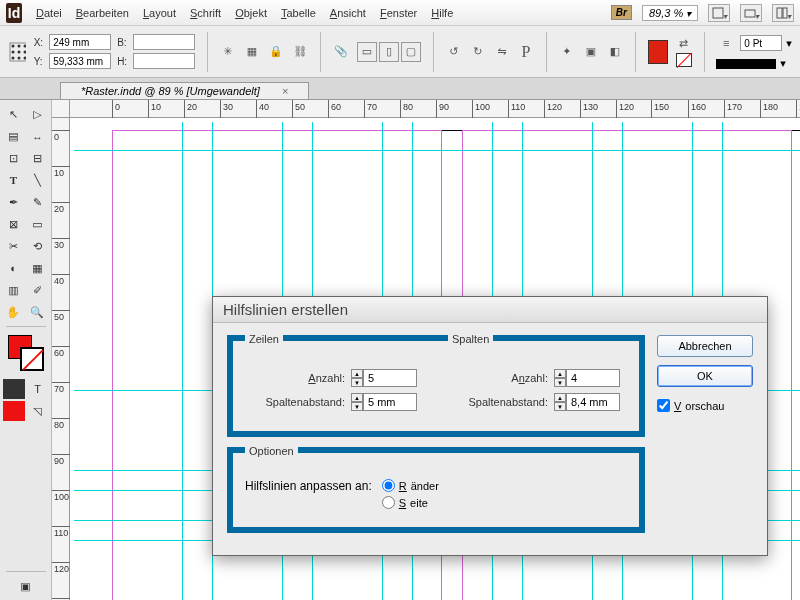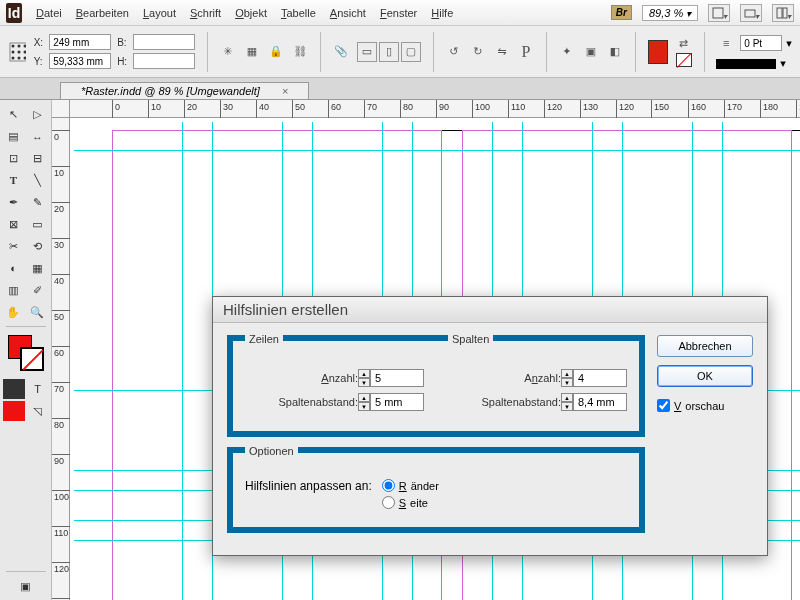--- a/index.html
+++ b/index.html
@@ -60,21 +60,21 @@
 
 .dialog { position:absolute; top:196px; left:160px; width:556px; background:#ececec; border:1px solid #666; box-shadow:0 4px 16px rgba(0,0,0,0.4); }
 .dlg-title { background:linear-gradient(#f4f4f4,#dedede); padding:4px 10px; font-size:15px; color:#444; border-bottom:1px solid #bbb; }
 .dlg-body { padding:12px 14px; display:flex; gap:12px; }
 .dlg-left { flex:1; }
 .dlg-right { width:96px; display:flex; flex-direction:column; gap:8px; align-items:stretch; }
 .fieldset { border:6px solid #0369a1; padding:10px 12px 14px; margin-bottom:10px; position:relative; }
 .fieldset-row { display:flex; gap:24px; }
 .fieldset > .legend, .fieldset-row .legend { position:relative; top:-18px; background:#ececec; padding:0 4px; font-size:11px; color:#333; display:inline-block; margin-bottom:-10px; }
 .fieldset-col { flex:1; }
-.form-row { display:flex; align-items:center; justify-content:flex-end; margin:6px 0; }
+.form-row { display:flex; align-items:center; justify-content:flex-end; gap:6px; margin:6px 7px; }
 .form-label { font-size:11px; color:#333; }
 .spinner { display:flex; }
 .spin-btns { display:flex; flex-direction:column; }
 .spin-btns button { width:12px; height:9px; font-size:6px; line-height:6px; border:1px solid #888; background:#f0f0f0; padding:0; }
 .spin-input { width:54px; height:18px; border:1px solid #888; background:#fff; font-size:11px; padding:0 4px; }
 .dlg-btn { height:22px; border:1px solid #6b8fb5; background:linear-gradient(#fdfdfd,#e6eef8); border-radius:3px; font-size:11px; }
 .dlg-btn.primary { border:1px solid #2f6bd0; box-shadow:0 0 0 1px #7fb3ff inset; }
 .chk-row { display:flex; align-items:center; gap:4px; font-size:11px; margin-top:6px; }
 .radio-row { display:flex; align-items:center; gap:4px; font-size:11px; margin:4px 0 4px 0; }
 .opt-label { font-size:12px; margin:4px 0; }

